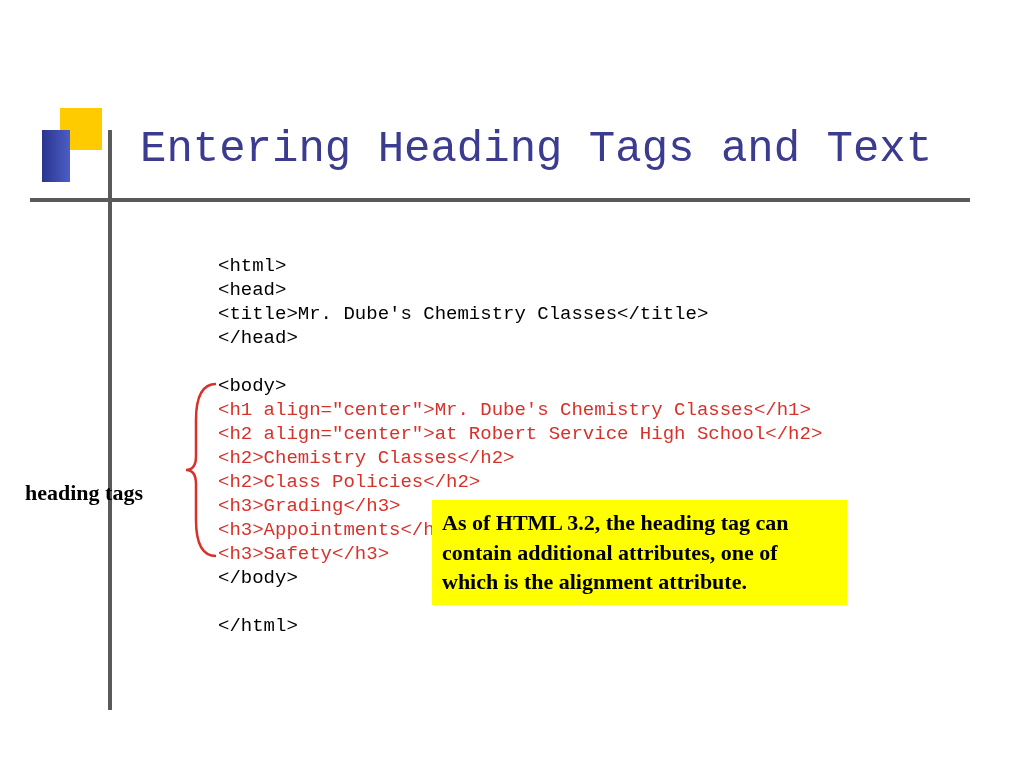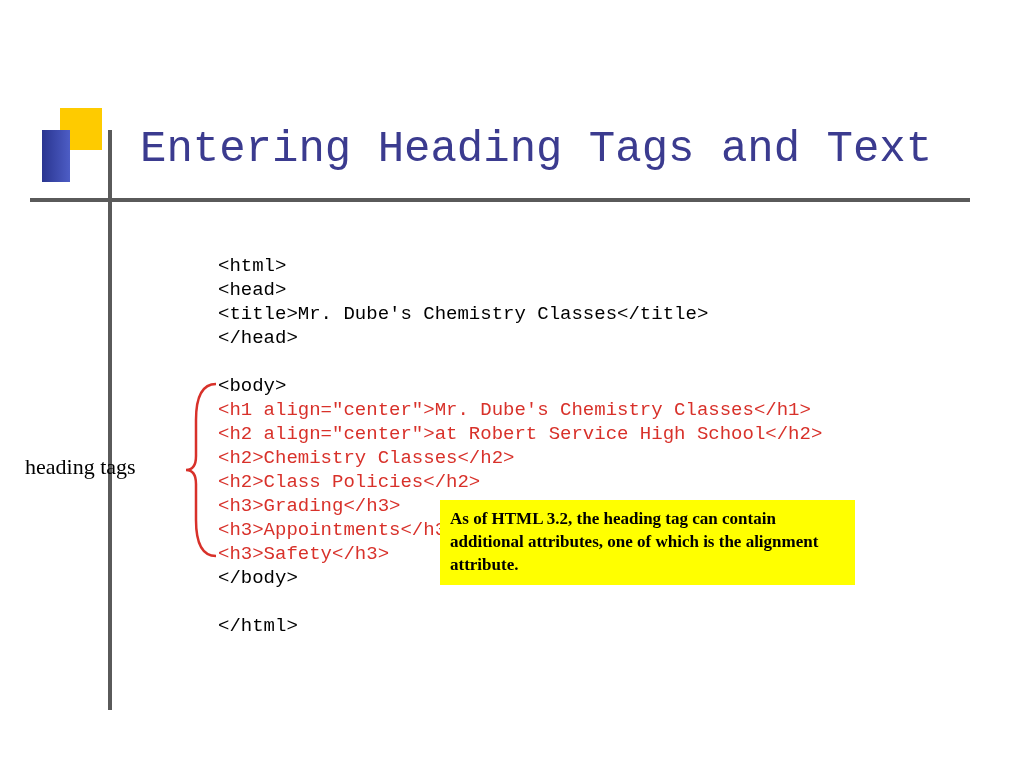--- a/index.html
+++ b/index.html
@@ -65,40 +65,39 @@
     left: 218px;
     font-family: "Courier New", monospace;
     font-size: 19px;
     line-height: 24px;
     color: #000;
     white-space: pre;
   }
   .red { color: #d8312a; }
   .label {
     position: absolute;
-    top: 454px;
+    top: 480px;
     left: 25px;
     font-family: "Times New Roman", serif;
     font-size: 22px;
-    font-weight: normal;
+    font-weight: bold;
     color: #000;
   }
   .note-box {
     position: absolute;
     top: 500px;
     left: 432px;
     width: 395px;
     background: #ffff00;
     padding: 8px 10px;
     font-family: "Times New Roman", serif;
-    font-size: 17px;
+    font-size: 22px;
     font-weight: bold;
     line-height: 1.35;
     color: #000;
-    margin-left: 8px;
   }
   .bracket-svg {
     position: absolute;
     top: 380px;
     left: 182px;
   }
 </style>
 </head>
 <body>
 

